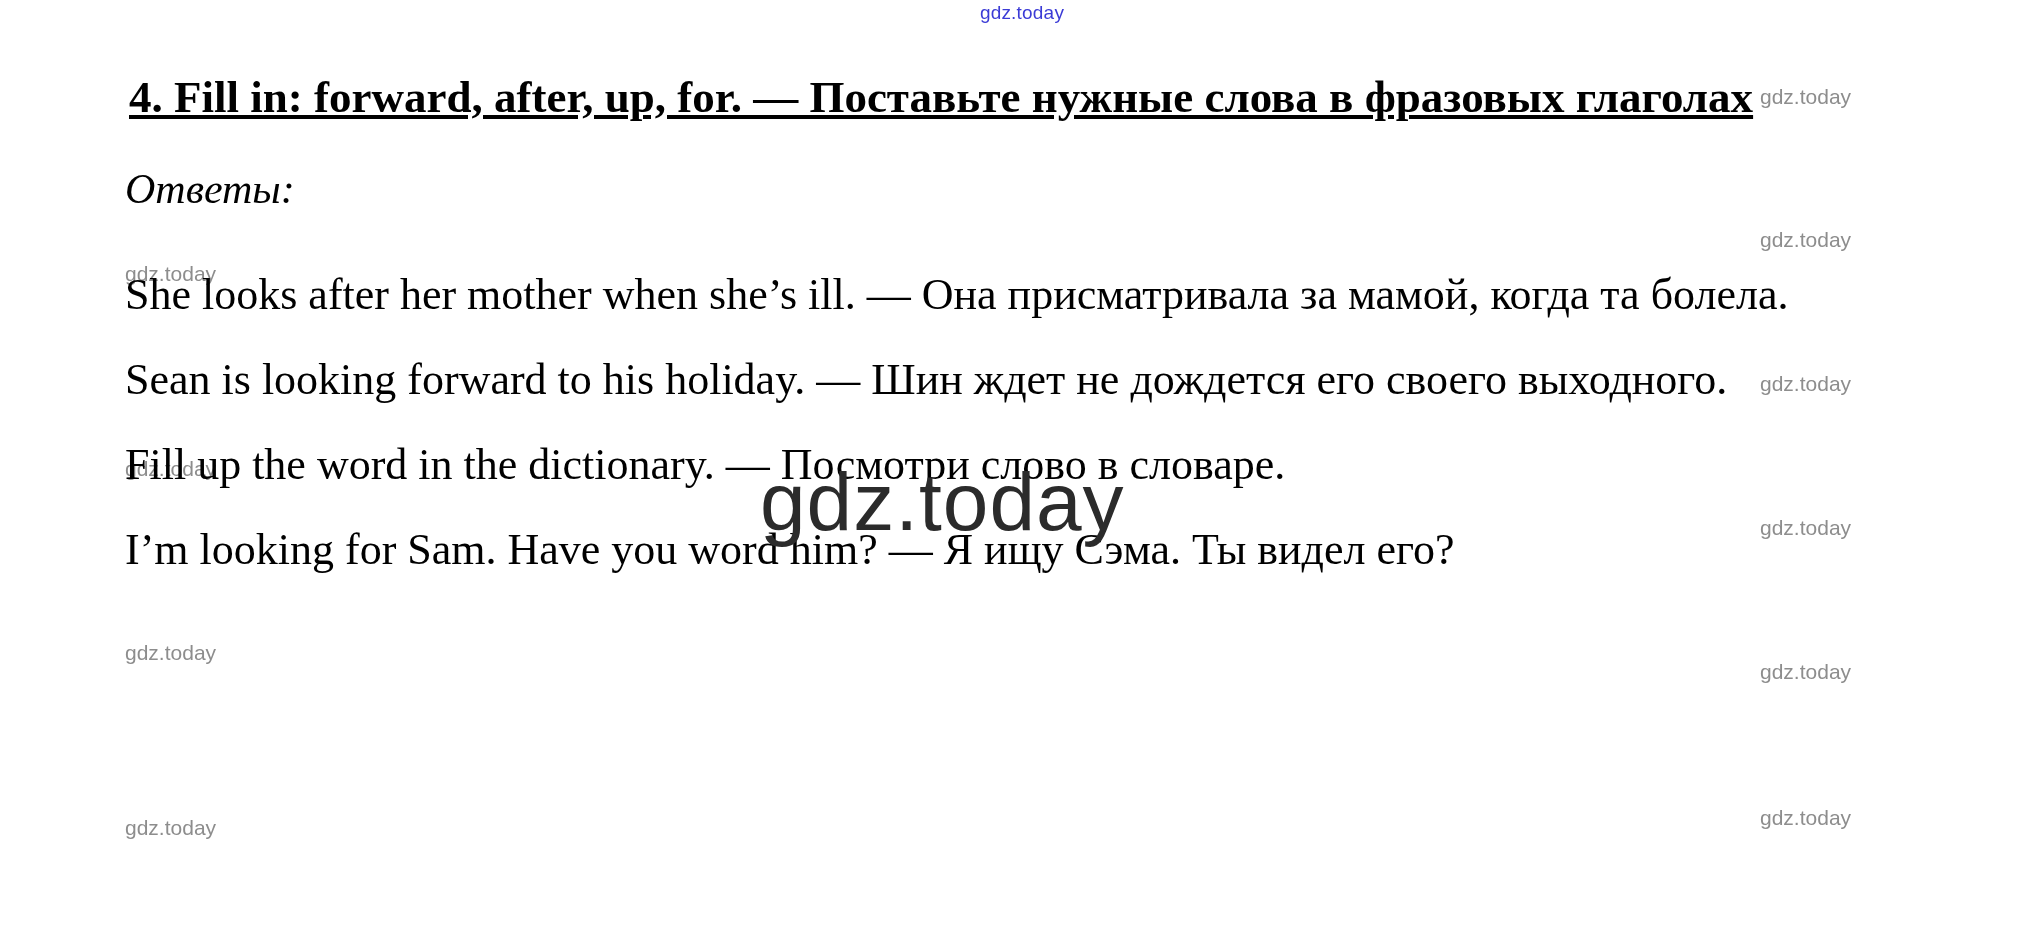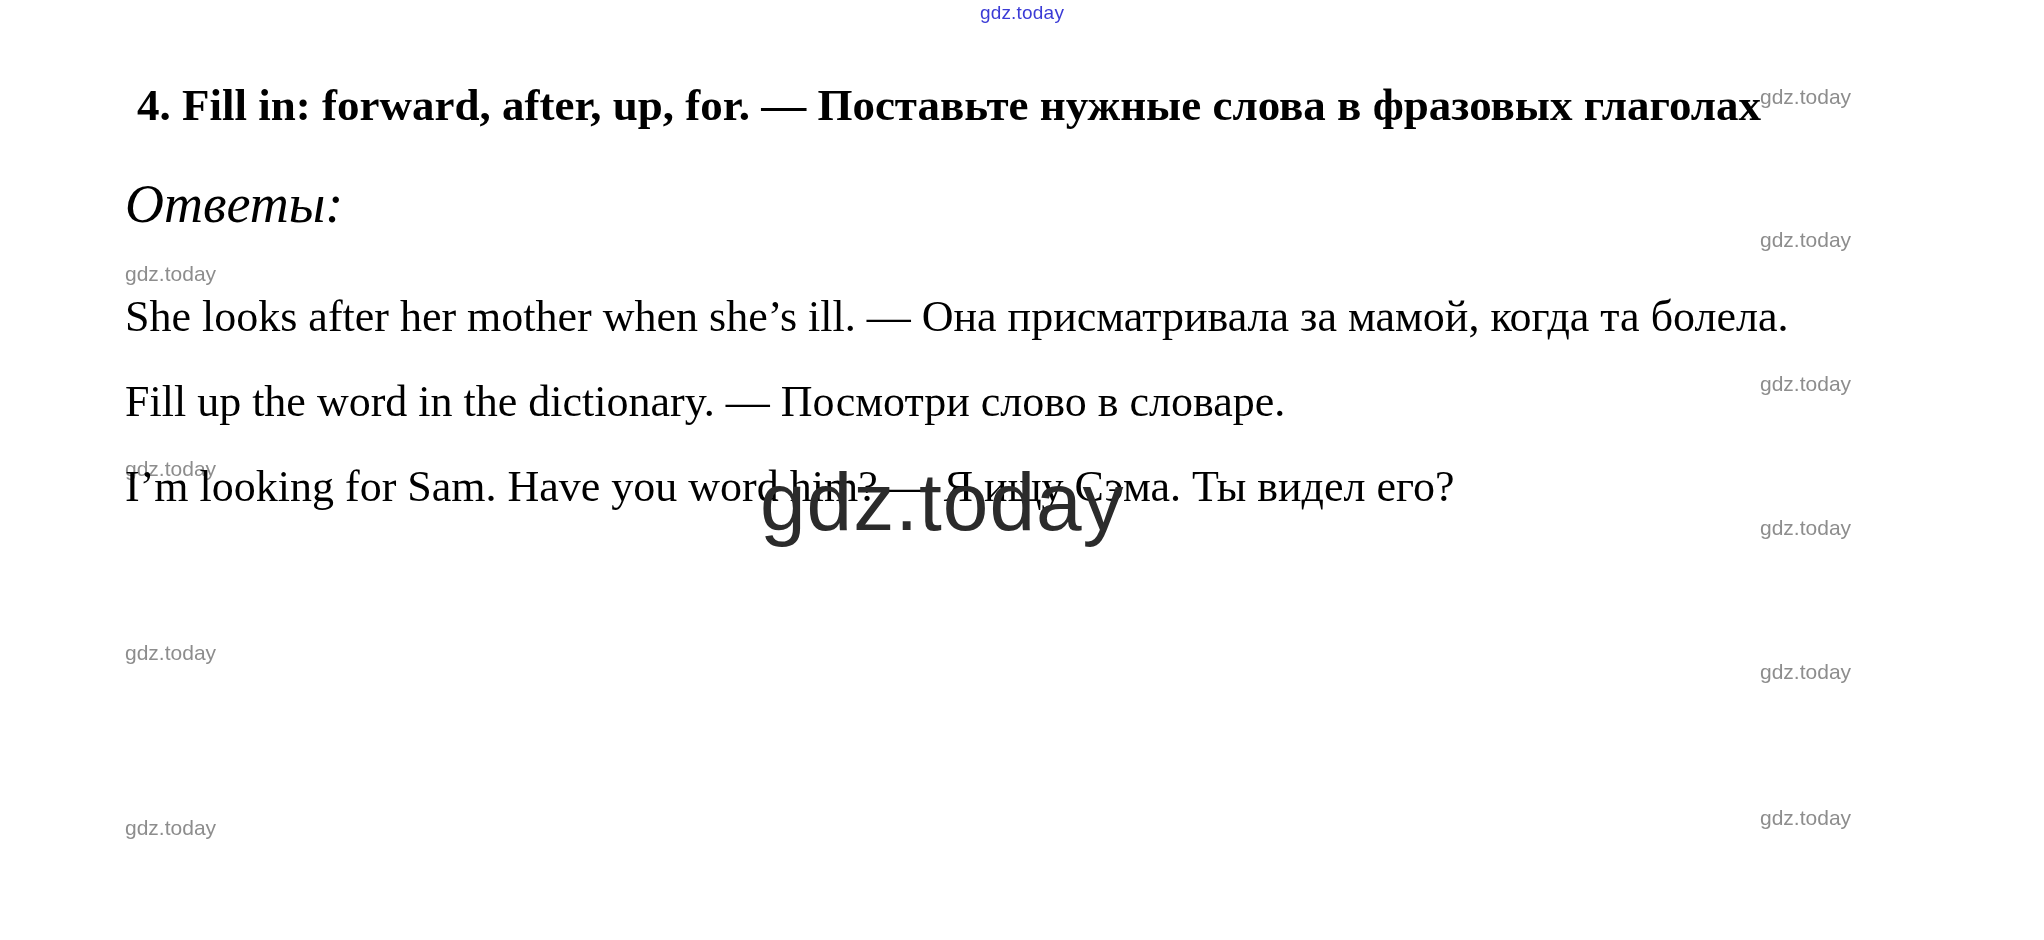--- a/index.html
+++ b/index.html
@@ -64,28 +64,29 @@
     left: 125px;
     top: 60px;
     width: 1790px;
   }
 
   .task-title {
     font-family: "Liberation Serif", serif;
     font-weight: bold;
     font-size: 45px;
     line-height: 1.50;
-    margin: 12px;
+    margin: 4px;
     width: 1640px;
+    text-decoration: underline;
   }
 
   .answers-label {
     font-family: "Liberation Serif", serif;
     font-style: italic;
-    font-size: 54px;
+    font-size: 42px;
     margin: 32px 0 0 0;
     line-height: 1.2;
   }
 
   .answers {
     margin-top: 48px;
   }
 
   .answer-line {
     font-family: "Liberation Serif", serif;
@@ -115,20 +116,21 @@
   <div class="wm" style="left:1760px; top:806px;">gdz.today</div>
 
   <div class="content">
 
     <h1 class="task-title">4. Fill in: forward, after, up, for. — Поставьте нужные слова в фразовых глаголах</h1>
 
     <div class="answers-label">Ответы:</div>
 
     <div class="answers">
       <p class="answer-line">She looks after her mother when she’s ill. — Она присматривала за мамой, когда та болела.</p>
+      <p class="answer-line">Sean is looking forward to his holiday. — Шин ждет не дождется его своего выходного.</p>
       <p class="answer-line">Fill up the word in the dictionary. — Посмотри слово в словаре.</p>
       <p class="answer-line">I’m looking for Sam. Have you word him? — Я ищу Сэма. Ты видел его?</p>
     </div>
 
   </div>
 
   <div class="big-watermark">gdz.today</div>
 
 </div>
 

